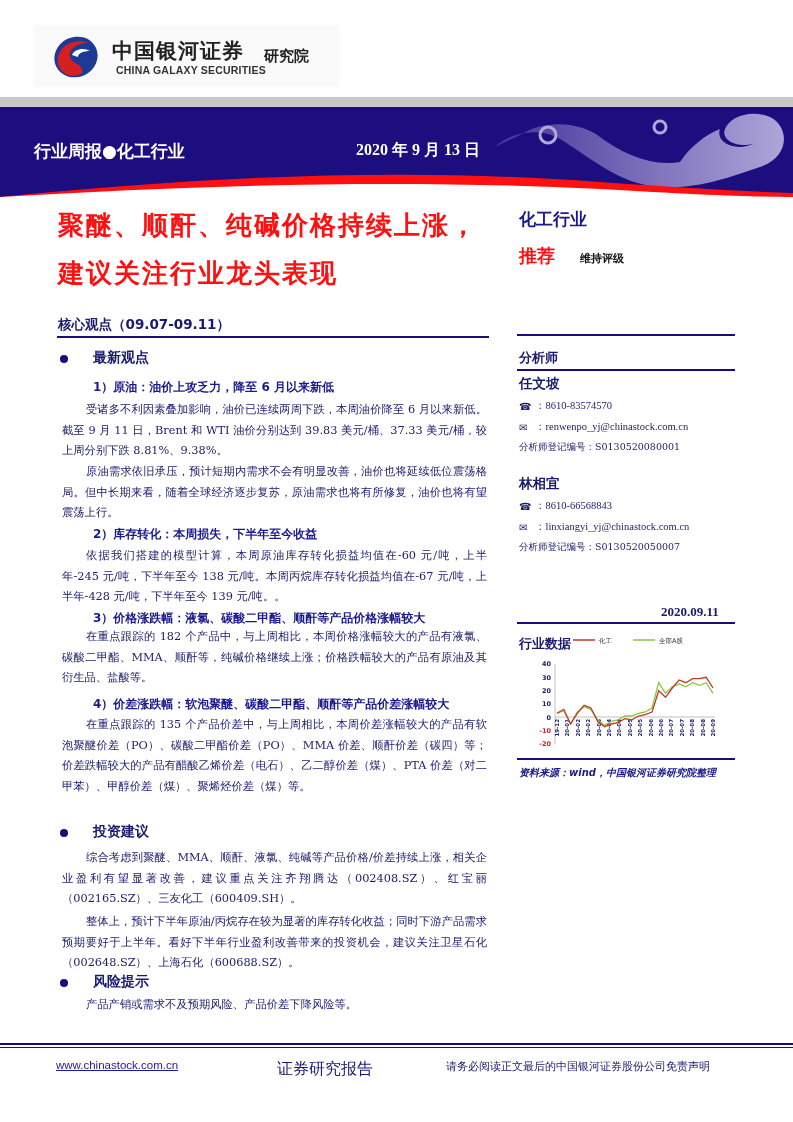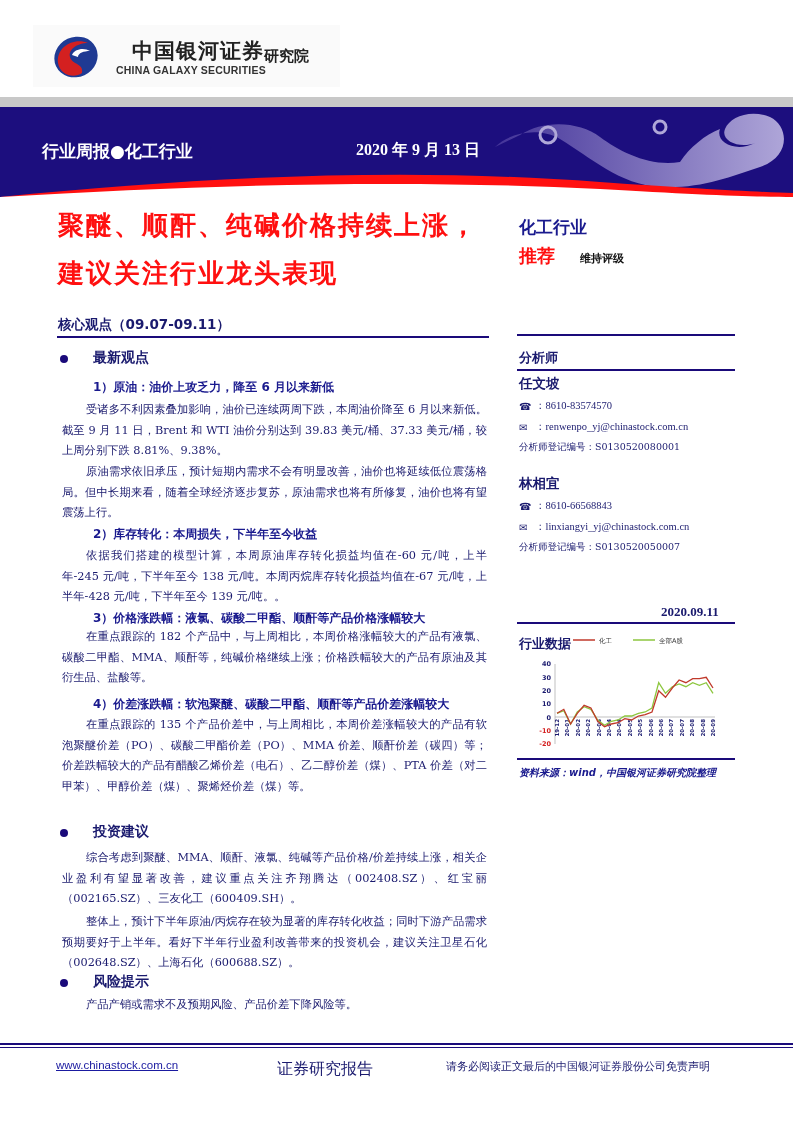--- a/index.html
+++ b/index.html
@@ -2,37 +2,37 @@
 <html><head>
 <meta charset="utf-8">
 <style>
   html, body { margin: 0; padding: 0; background: #fff; }
   body { width: 793px; height: 1122px; position: relative; overflow: hidden; font-family: "DejaVu Serif", "Liberation Serif", serif; color: #1a1a6e; }
   .abs { position: absolute; }
 
   
   .logo-box { left: 33px; top: 25px; width: 307px; height: 62px; background: #fafafa; }
   .logo-mark { left: 52px; top: 33px; width: 48px; height: 48px; }
-  .logo-cn { left: 132px; top: 37px; font-family: "DejaVu Sans", sans-serif; font-weight: bold; font-size: 21px; color: #222; letter-spacing: 1px; }
+  .logo-cn { left: 112px; top: 37px; font-family: "DejaVu Sans", sans-serif; font-weight: bold; font-size: 21px; color: #222; letter-spacing: 1px; }
   .logo-en { left: 116px; top: 64px; font-family: "Liberation Sans", sans-serif; font-weight: bold; font-size: 10.5px; color: #333; letter-spacing: 0.2px; }
   .logo-inst { left: 264px; top: 47px; font-family: "DejaVu Sans", sans-serif; font-weight: bold; font-size: 15px; color: #222; }
 
   
   .gray-strip { left: 0; top: 97px; width: 793px; height: 10px; background: #c8c8c8; }
   .banner { left: 0; top: 107px; width: 793px; height: 90px; background: #1c0e7e; overflow: hidden; }
-  .banner-title { left: 42px; top: 140px; font-family: "DejaVu Sans", sans-serif; font-weight: bold; font-size: 17px; color: #fff; }
+  .banner-title { left: 34px; top: 140px; font-family: "DejaVu Sans", sans-serif; font-weight: bold; font-size: 17px; color: #fff; }
   .banner-date { left: 356px; top: 140px; font-family: "Liberation Serif", serif; font-weight: bold; font-size: 16px; color: #fff; }
 
   
   .main-title { left: 58px; font-family: "DejaVu Sans", sans-serif; font-weight: bold; font-size: 26px; color: #ff1010; letter-spacing: 2px; }
   .core-label { left: 58px; top: 316px; font-family: "DejaVu Sans", sans-serif; font-weight: bold; font-size: 13.5px; color: #1a1a6e; }
   .core-rule { left: 57px; top: 336px; width: 432px; height: 2px; background: #1a0a7a; }
 
   
-  .industry { left: 519px; top: 208px; font-family: "DejaVu Sans", sans-serif; font-weight: bold; font-size: 17px; color: #1a1a8e; margin-top: 8px; }
+  .industry { left: 519px; top: 208px; font-family: "DejaVu Sans", sans-serif; font-weight: bold; font-size: 17px; color: #1a1a8e; }
   .rating { left: 519px; top: 244px; font-family: "DejaVu Sans", sans-serif; font-weight: bold; font-size: 18px; color: #ff1010; }
   .rating-sub { left: 580px; top: 251px; font-family: Liberation Sans, sans-serif; font-weight: bold; font-size: 11px; color: #111; }
   .side-rule { left: 517px; width: 218px; height: 2px; background: #1a0a7a; }
   .side-head { left: 519px; font-family: "DejaVu Sans", sans-serif; font-weight: bold; font-size: 13px; color: #1a1a6e; text-align: right; }
   .analyst-name { left: 519px; font-family: "DejaVu Sans", sans-serif; font-weight: bold; font-size: 13.5px; color: #1a1a6e; }
   .contact { left: 519px; font-family: "Liberation Serif", serif; font-size: 10.5px; color: #1a1a6e; display: flex; align-items: center; gap: 4px; }
   .contact .ico { font-size: 10px; width: 12px; }
   .reg { left: 519px; font-family: "DejaVu Serif", serif; font-size: 9.5px; color: #1a1a6e; }
 
   .data-title { left: 519px; top: 603px; font-family: "DejaVu Sans", sans-serif; font-weight: bold; font-size: 13px; color: #1a1a6e; margin-top: 32px; }

